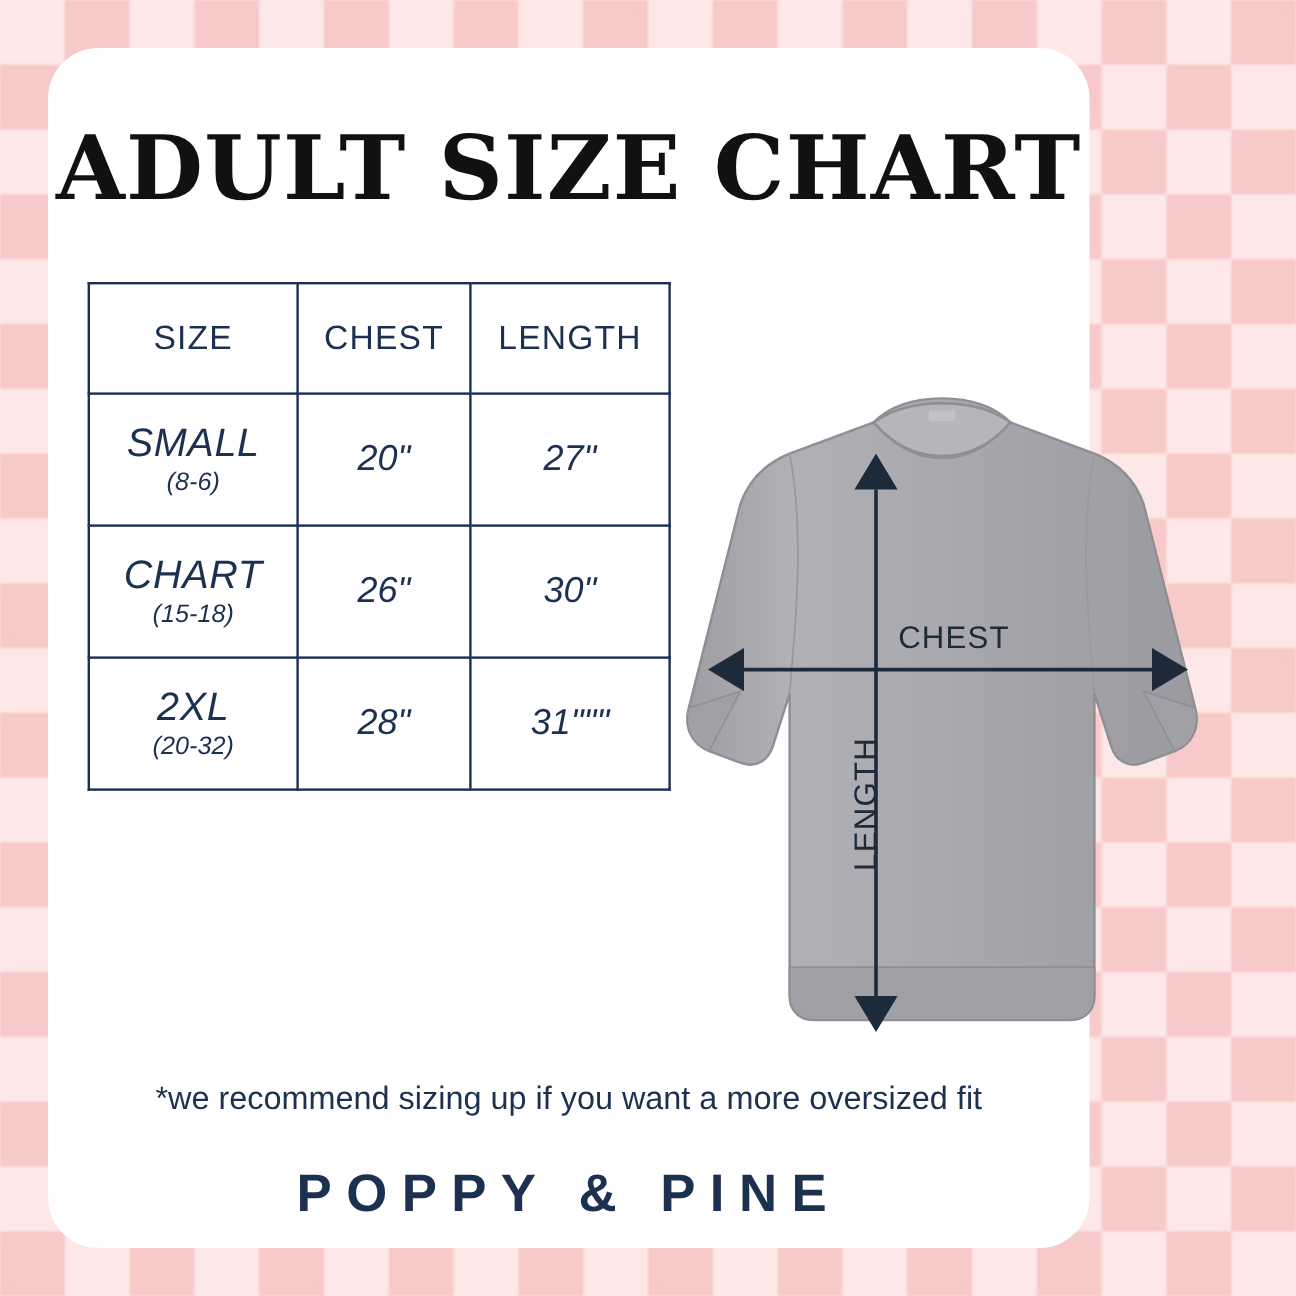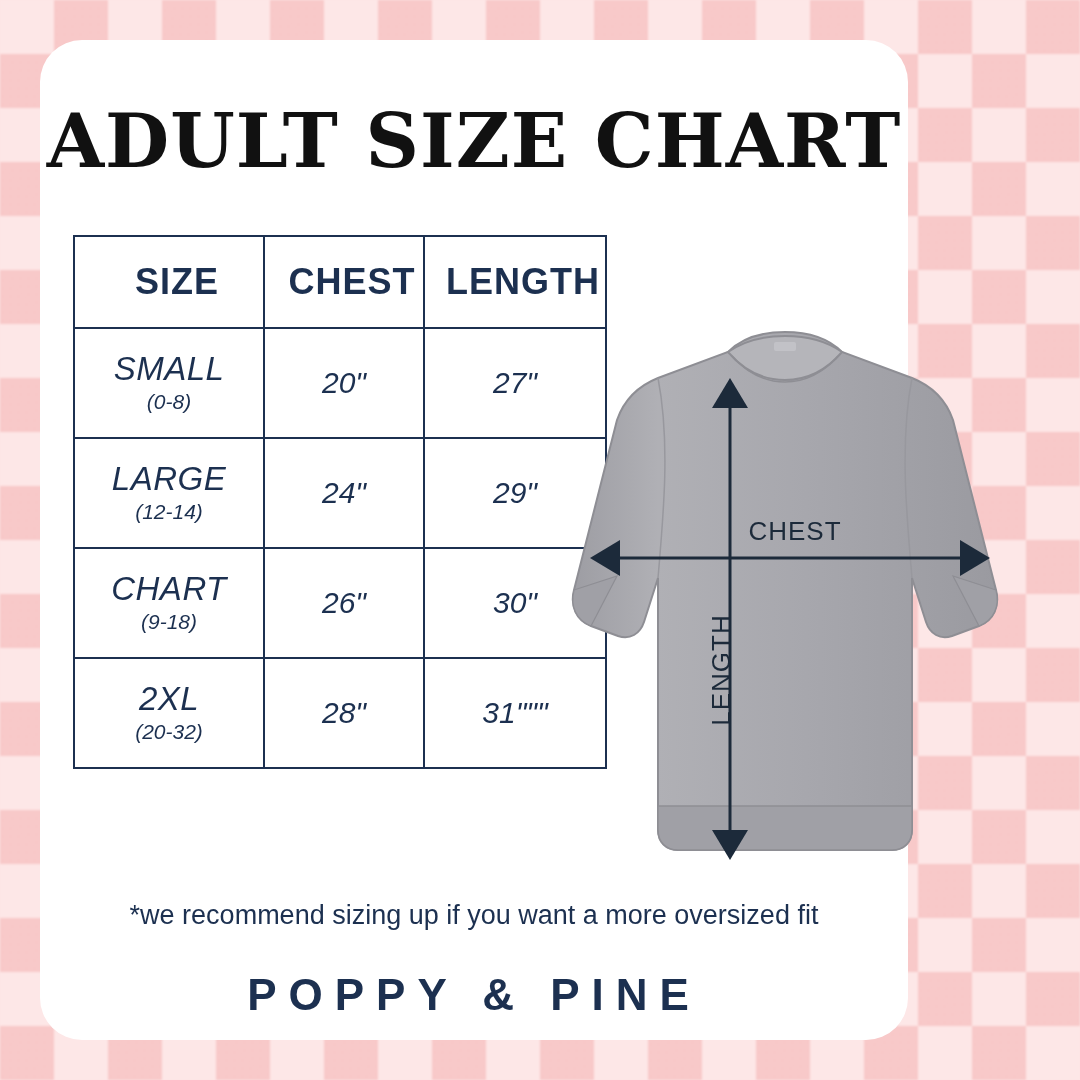--- a/index.html
+++ b/index.html
@@ -66,24 +66,23 @@
   }
   #size-table td, #size-table th {
     border: 2px solid #1c3050;
     color: #1c3050;
     text-align: center;
     vertical-align: middle;
     padding: 0;
   }
   #size-table thead th {
     height: 90px;
-    font-size: 36px;
-    font-weight: bold;
+    font-size: 28px;
+    font-weight: normal;
     letter-spacing: 1px;
-    padding-left: 16px;
   }
   #size-table tbody td {
     height: 108px;
     font-size: 30px;
     font-weight: normal;
     font-style: italic;
   }
   .col-size { width: 172px; }
   .col-chest { width: 142px; }
   .col-length { width: 164px; }
@@ -155,37 +154,29 @@
       <tr>
         <th class="col-size">SIZE</th>
         <th class="col-chest">CHEST</th>
         <th class="col-length">LENGTH</th>
       </tr>
     </thead>
     <tbody>
       <tr>
         <td>
           <div class="size-name">SMALL</div>
-          <div class="size-range">(0-8)</div>
+          <div class="size-range">(8-6)</div>
         </td>
         <td class="measure">20"</td>
         <td class="measure">27"</td>
       </tr>
       <tr>
         <td>
-          <div class="size-name">LARGE</div>
-          <div class="size-range">(12-14)</div>
-        </td>
-        <td class="measure">24"</td>
-        <td class="measure">29"</td>
-      </tr>
-      <tr>
-        <td>
           <div class="size-name">CHART</div>
-          <div class="size-range">(9-18)</div>
+          <div class="size-range">(15-18)</div>
         </td>
         <td class="measure">26"</td>
         <td class="measure">30"</td>
       </tr>
       <tr>
         <td>
           <div class="size-name">2XL</div>
           <div class="size-range">(20-32)</div>
         </td>
         <td class="measure">28"</td>

